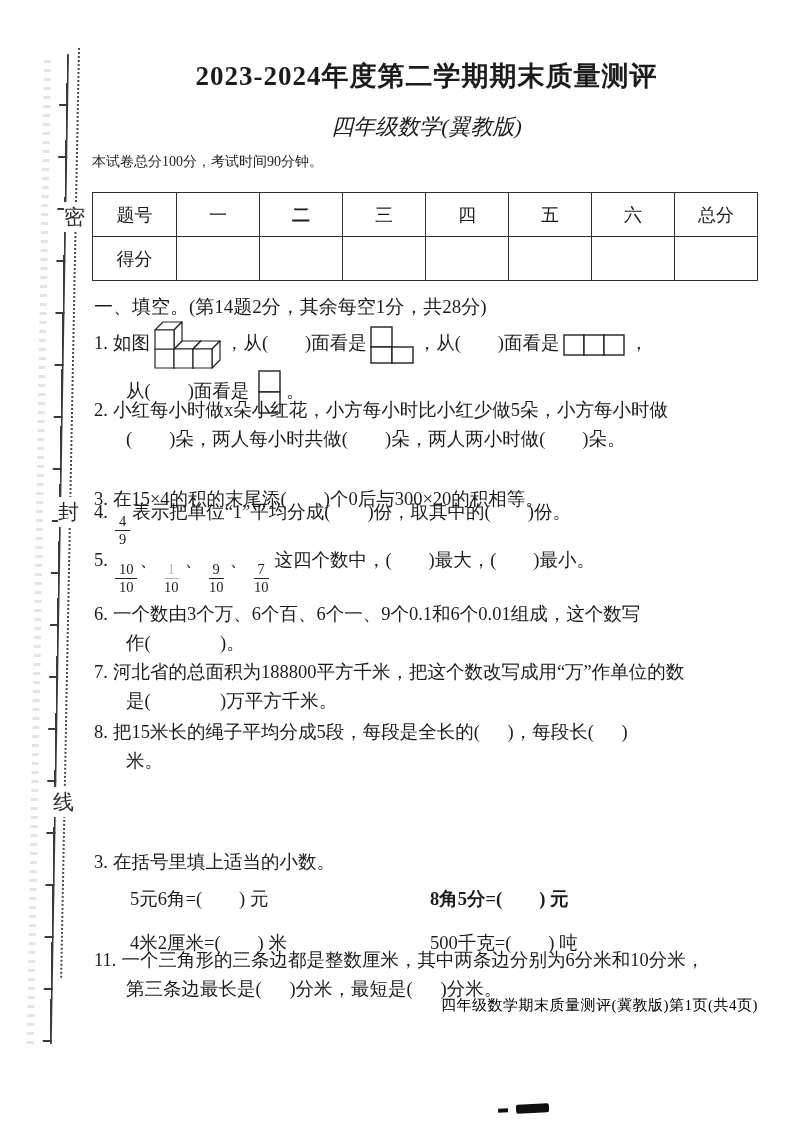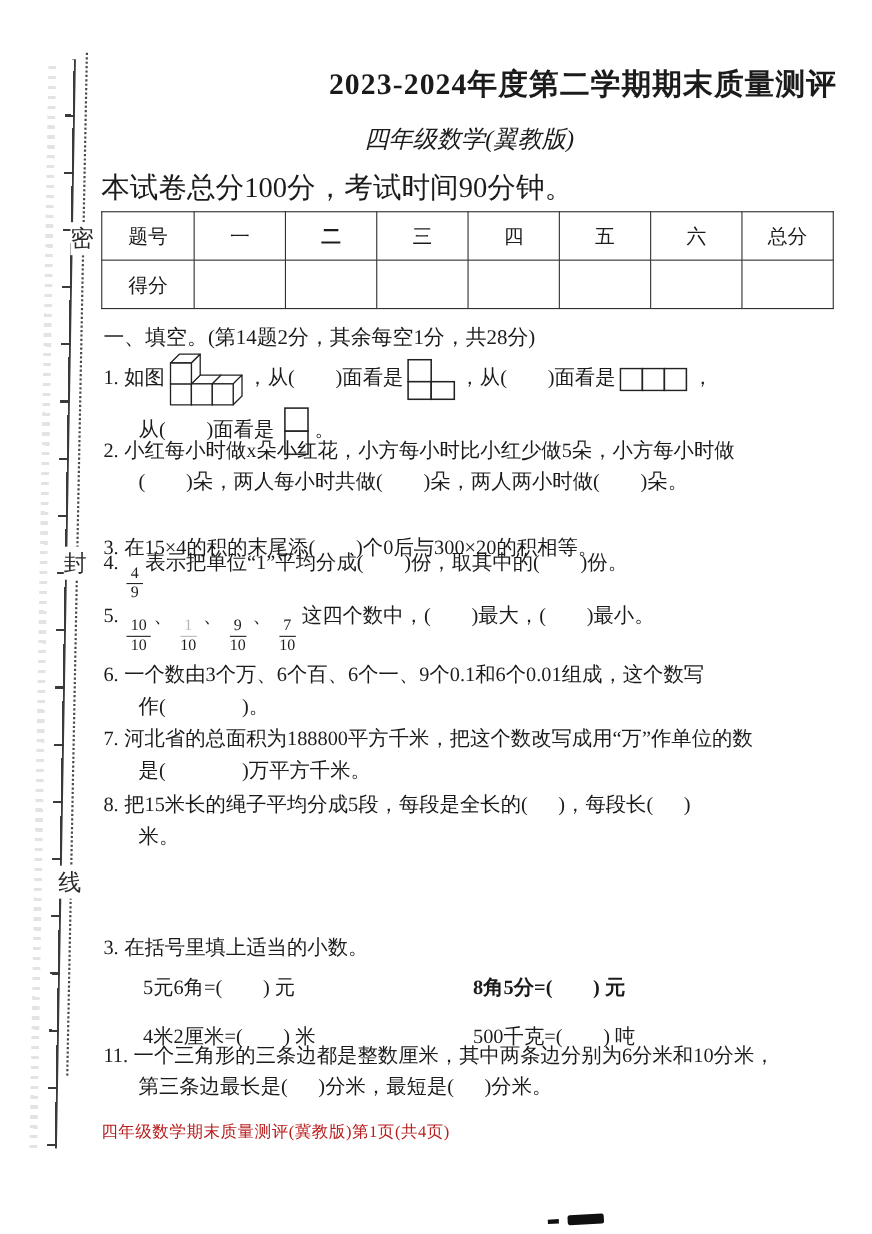--- a/index.html
+++ b/index.html
@@ -27,23 +27,23 @@
     position:absolute; left:78px; top:48px; height:930px; width:0;
     border-left:2.2px dotted #4a4a4a;
     transform:rotate(1.1deg); transform-origin:top left;
   }
   .seal-char { position:absolute; font-size:21px; color:#2a2a2a; background:#fff; padding:1px 0; }
   .c-mi   { left:64px; top:202px; }
   .c-feng { left:58px; top:497px; }
   .c-xian { left:53px; top:787px; }
 
   
-  .title    { position:absolute; left:92px; right:32px; top:58px;  text-align:right; font-size:27px; font-weight:bold; letter-spacing:1px; }
+  .title    { position:absolute; left:92px; right:32px; top:58px;  text-align:center; font-size:27px; font-weight:bold; letter-spacing:1px; }
   .subtitle { position:absolute; left:92px; right:32px; top:112px; text-align:center; font-size:22px;font-style:italic; }
-  .info     { position:absolute; left:92px; top:153px; font-size:26px; }
+  .info     { position:absolute; left:92px; top:153px; font-size:14px; }
 
   
   .score-table {
     position:absolute; left:92px; top:192px; width:666px;
     border-collapse:collapse; table-layout:fixed; font-size:18px;
   }
   .score-table td { border:1.4px solid #2f2f2f; text-align:center; height:43px; padding:0; }
   .score-table col.first { width:84px; }
   .score-table tr td:nth-child(3) { font-weight:bold; }
 
@@ -57,21 +57,21 @@
   .fig-col2 { vertical-align:middle; margin:0 4px; }
 
   .frac { display:inline-flex; flex-direction:column; align-items:center; vertical-align:-0.55em; font-size:14.5px; line-height:1.18; margin:0 2px; }
   .frac .fnum { padding:0 4px; border-bottom:1.4px solid #222; }
   .frac .fden { padding:0 4px; }
   .faint { opacity:.32; }
 
   .q10-grid { display:grid; grid-template-columns:300px 1fr; margin:8px 0 16px 36px; row-gap:16px; }
   .bold-item { font-weight:bold; }
 
-  .footer { position:absolute; left:92px; right:35px; top:1020px; text-align:left; font-size:15px; letter-spacing:.5px; color:#b91c1c; }
+  .footer { position:absolute; left:92px; right:35px; top:996px; text-align:right; font-size:15px; letter-spacing:.5px; color:#000000; }
 
   .smudge { position:absolute; left:516px; top:1104px; width:33px; height:9px; background:#101010; border-radius:2px; transform:rotate(-3deg); }
   .smudge::before { content:""; position:absolute; left:-18px; top:3px; width:10px; height:4px; background:#101010; }
 </style>
 </head>
 <body>
 
 <div class="page">
 
   <div class="scan-edge"></div>

